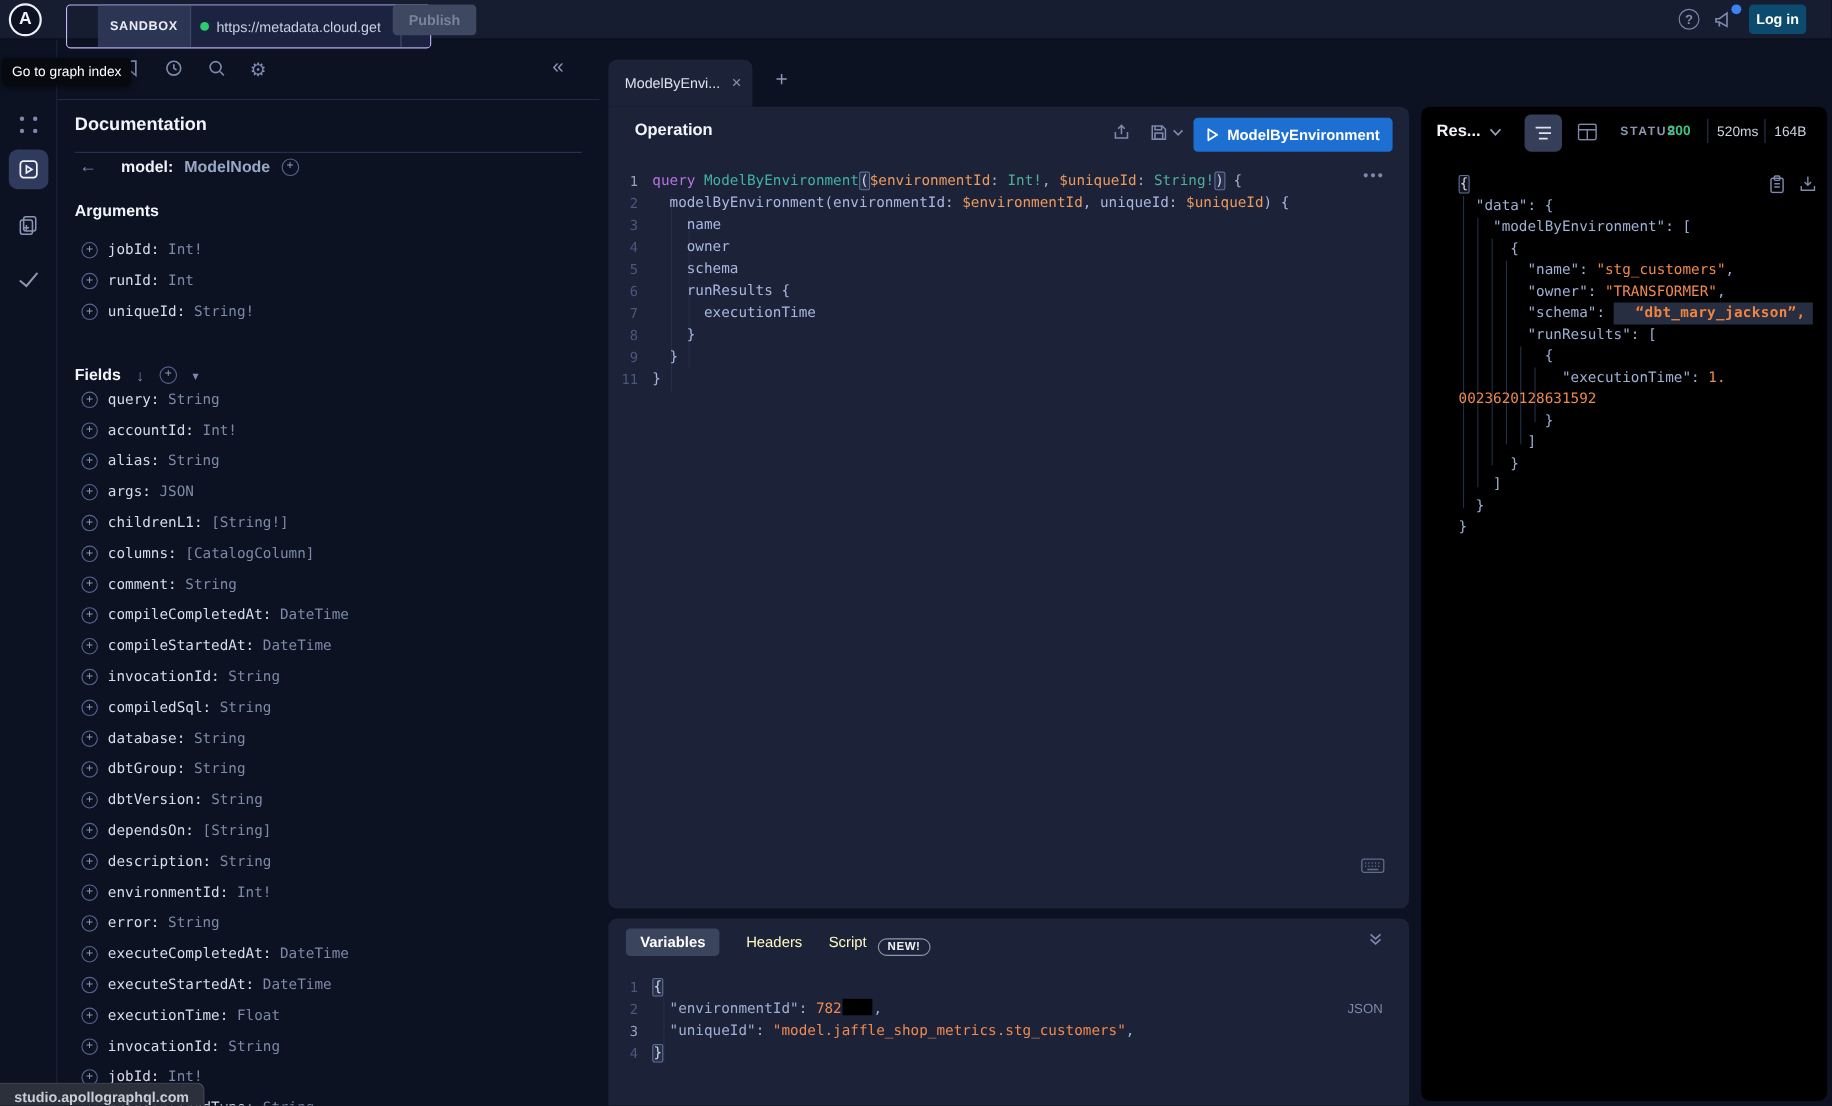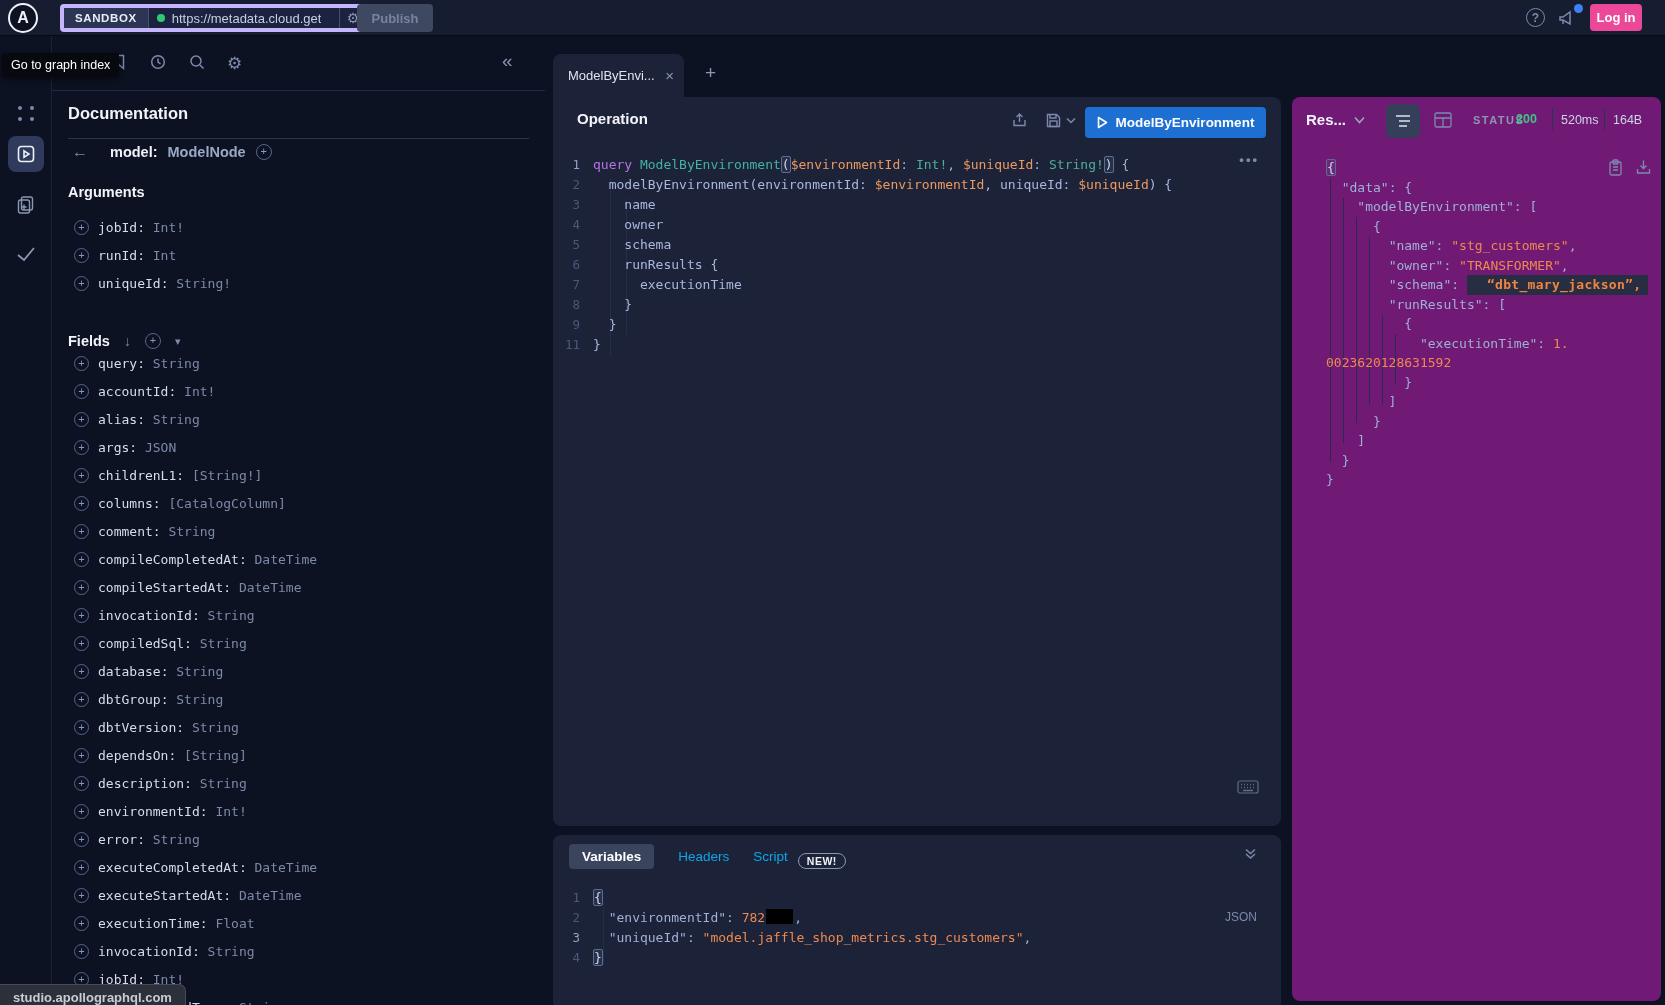--- a/index.html
+++ b/index.html
@@ -9,33 +9,33 @@
     background:#0c1222;
     font-family:"Liberation Sans", sans-serif;
     color:#e9edf6;
     -webkit-font-smoothing:antialiased;
   }
 
   
   .topbar { position:absolute; left:0; top:0; width:1665px; height:36px; background:#161d30; border-bottom:1px solid #060a14; }
   .logo { position:absolute; left:8px; top:3px; width:30px; height:30px; border:2px solid #eef1f8; border-radius:50%;
           display:flex; align-items:center; justify-content:center; font-weight:bold; font-size:16px; color:#eef1f8; background:#0c1222; }
-  .gbox { position:absolute; left:60px; top:4px; height:28px; display:flex; align-items:stretch; border:4px solid #c4b5fd; border-radius:4px; overflow:hidden; }
+  .gbox { position:absolute; left:60px; top:4px; height:40px; display:flex; align-items:stretch; border:1px solid #c4b5fd; border-radius:4px; overflow:hidden;padding-left:28px; }
   .gbox .sbx { background:#2c3554; display:flex; align-items:center; padding:0 11px; font-size:11.5px; font-weight:bold; letter-spacing:.6px; color:#e9edf6; border-right:1px solid #44506f; }
   .gbox .urlwrap { display:flex; align-items:center; gap:7px; padding:0 8px; width:190px; background:#1b2340; overflow:hidden; }
   .dot-green { width:8px; height:8px; border-radius:50%; background:#2ecc71; flex:none; }
   .urltext { font-size:13px; color:#c7cfe2; white-space:nowrap; overflow:hidden; }
   .gbox .geararea { display:flex; align-items:center; padding:0 7px; background:#1b2340; border-left:1px solid #44506f; color:#8b96b3; font-size:14px; }
   .publish { position:absolute; left:357px; top:4px; width:76px; height:28px; background:#3e4860; border-radius:4px;
              color:#79839e; font-weight:bold; font-size:13px; display:flex; align-items:center; justify-content:center; }
   .help { position:absolute; left:1526px; top:8px; width:19px; height:19px; border:1.5px solid #7d89ad; border-radius:50%;
           color:#7d89ad; font-size:12px; font-weight:bold; display:flex; align-items:center; justify-content:center; }
   .mega { position:absolute; left:1557px; top:8px; color:#7d89ad; }
   .mega-dot { position:absolute; left:1574px; top:4px; width:9px; height:9px; border-radius:50%; }
-  .login { position:absolute; left:1590px; top:4px; width:52px; height:27px; background:#ec4899; border-radius:4px;
+  .login { position:absolute; left:1590px; top:4px; width:52px; height:27px; background:#0c4a6e; border-radius:4px;
            color:#fff; font-weight:bold; font-size:13px; display:flex; align-items:center; justify-content:center; }
 
   
   .tooltip { position:absolute; left:2px; top:53px; height:24px; background:#07090f; border-radius:3px; padding:0 9px;
              font-size:12.5px; color:#fff; display:flex; align-items:center; z-index:60; box-shadow:0 2px 6px rgba(0,0,0,.6); }
 
   
   .rail { position:absolute; left:0; top:36px; width:52px; bottom:0; border-right:1px solid #1a2338; }
   .rail-sel { position:absolute; left:8px; top:100px; width:36px; height:36px; background:#2f3a5c; border-radius:8px;
               display:flex; align-items:center; justify-content:center; color:#eef1f8; }
@@ -96,27 +96,27 @@
   .tk-num { color:#ee8950; }
   .tk-bm { color:#cdd6ec; border:1px solid #5c6d94; background:rgba(92,109,148,.18); border-radius:2px; }
   .tk-redact { display:inline-block; width:27px; height:15px; background:#000; vertical-align:-2px; margin:0 1px; }
   .tk-overlay { display:inline-block; background:#272e42; color:#f08440; font-weight:bold; padding:0 7px 0 20px; letter-spacing:.3px; }
   .guide { position:absolute; width:1px; background:#242e48; }
 
   
   .varcard { position:absolute; left:553px; top:835px; width:728px; height:176px; background:#1c2338; border-radius:8px; }
   .vtabs { position:absolute; left:16px; top:9px; display:flex; align-items:flex-end; }
   .vtab-sel { background:#3a445c; border-radius:4px; padding:5px 13px; font-size:13.5px; font-weight:bold; color:#fff; }
-  .vtab { padding:5px 0; margin-left:24px; font-size:13.5px; color:#0ea5e9; }
+  .vtab { padding:5px 0; margin-left:24px; font-size:13.5px; color:#fef9c3; }
   .newbadge { margin-left:10px; border:1.5px solid #8b96b3; border-radius:10px; padding:1px 8px; font-size:10.5px; font-weight:bold; color:#eef1f8; letter-spacing:.5px; }
   .vcollapse { position:absolute; right:24px; top:12px; color:#7d89ad; }
   .jsonlabel { position:absolute; right:24px; top:75px; font-size:12px; color:#7d89ad; }
 
   
-  .rescard { position:absolute; left:1292px; top:97px; width:369px; height:904px; background:#701a75; border-radius:8px; }
+  .rescard { position:absolute; left:1292px; top:97px; width:369px; height:904px; background:#000000; border-radius:8px; }
   .res-title { position:absolute; left:14px; top:14px; font-size:15px; font-weight:bold; color:#f2f4fa; }
   .res-chev { position:absolute; left:62px; top:19px; color:#9aa5bf; }
   .resbtn { position:absolute; left:94px; top:7px; width:34px; height:34px; background:#353f5a; border-radius:6px;
             display:flex; align-items:center; justify-content:center; color:#dfe3ef; }
   .res-tableic { position:absolute; left:142px; top:15px; color:#7d89ad; }
   .res-status { position:absolute; left:181px; top:17px; font-size:11px; font-weight:bold; letter-spacing:1.5px; color:#8b96b3; }
   .res-code { position:absolute; left:224px; top:15px; font-size:12.5px; font-weight:bold; }
   .res-sep { position:absolute; top:11px; width:1px; height:22px; background:#2a3350; }
   .res-meta { position:absolute; top:16px; font-size:12.5px; color:#cdd4e4; }
   .res-copy { position:absolute; right:38px; top:62px; color:#7d89ad; }

